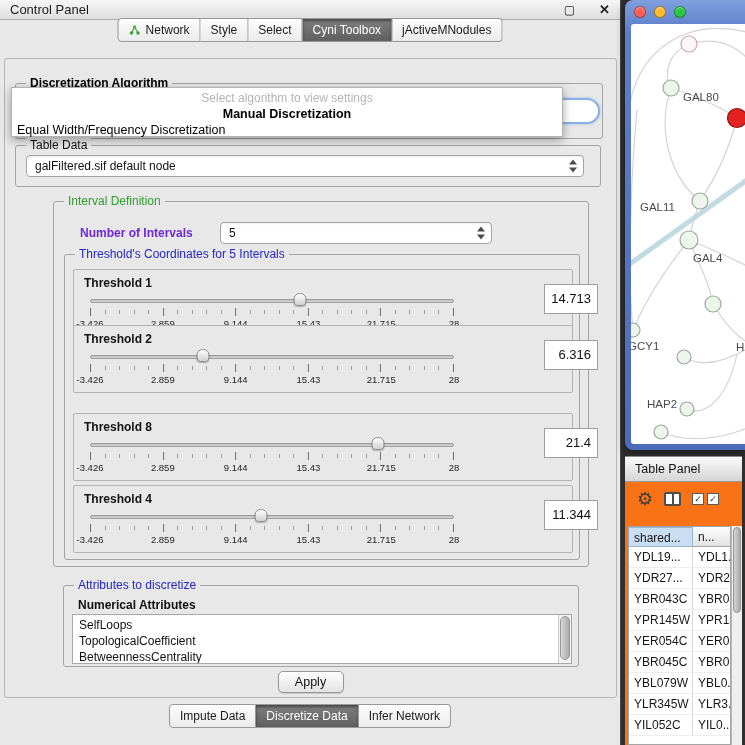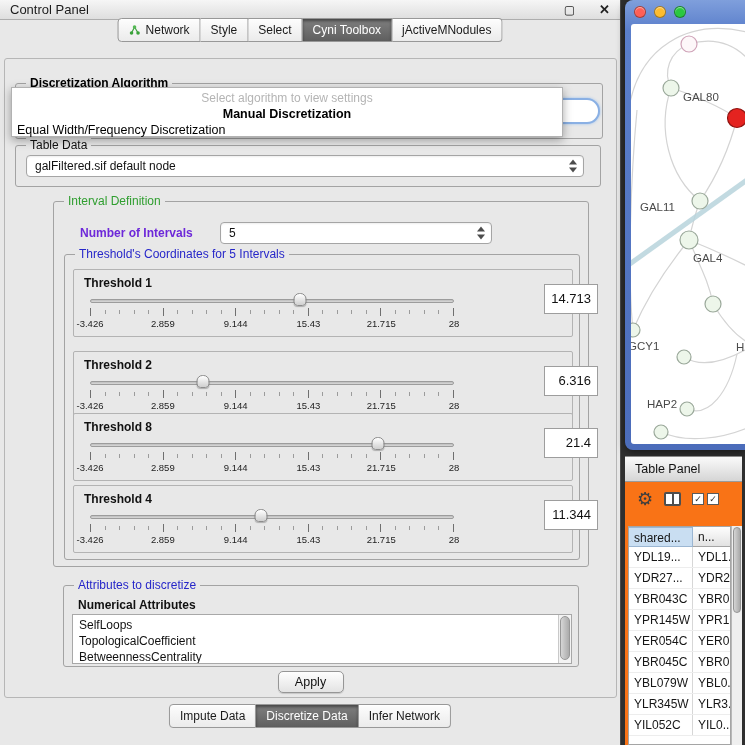--- a/index.html
+++ b/index.html
@@ -206,21 +206,21 @@
                   <span>2.859</span>
                   <span>9.144</span>
                   <span>15.43</span>
                   <span>21.715</span>
                   <span>28</span>
                 </div>
             </div>
             <div class="value-box">14.713</div>
           </div>
 
-          <div class="threshold-block" style="top:96px;">
+          <div class="threshold-block" style="top:70px;">
             <span class="th-label">Threshold 2</span>
             <div class="slider-wrap">
               <div class="slider-track"></div>
               <div class="thumb" style="left: 31%;"></div>
               <div class="ticks"></div>
               <div class="tick-labels">
 
               <span>-3.426</span>
                   <span>2.859</span>
                   <span>9.144</span>

